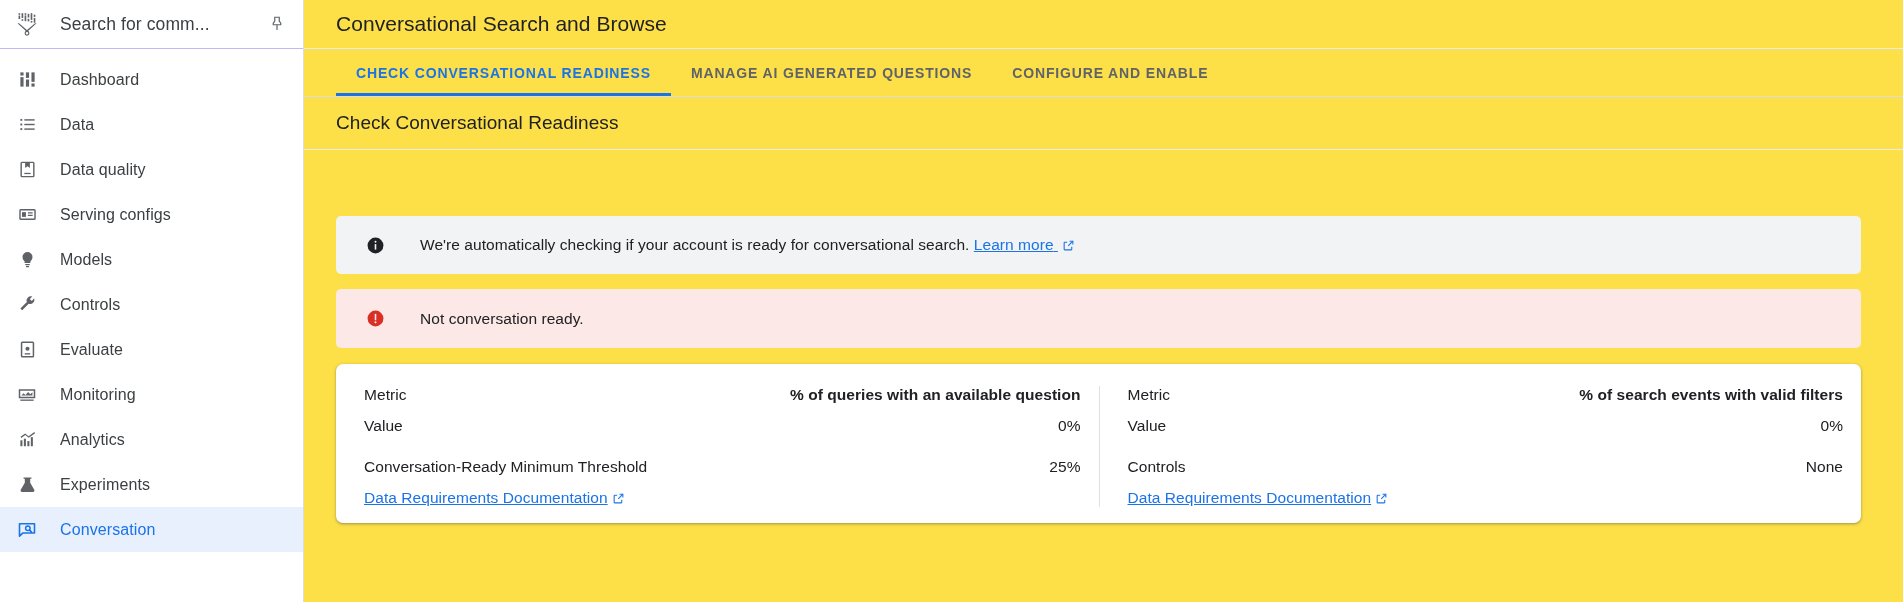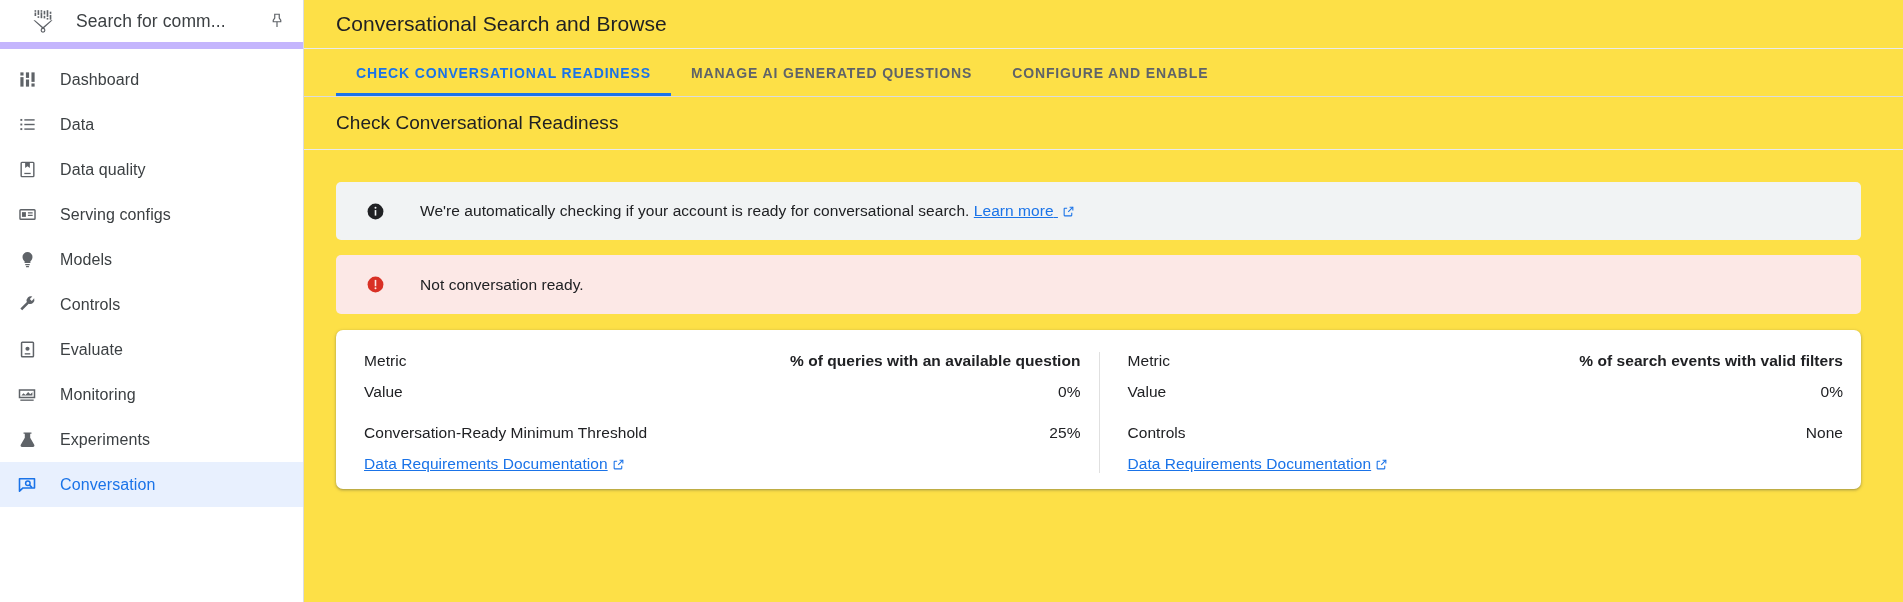--- a/index.html
+++ b/index.html
@@ -26,22 +26,22 @@
     background: #ffffff;
     border-right: 1px solid #dadce0;
     display: flex;
     flex-direction: column;
   }
   .product-header {
     height: 49px;
     min-height: 49px;
     display: flex;
     align-items: center;
-    padding: 0 14px 0 28px;
-    border-bottom: 7px solid #c4b5fd;
+    padding: 0 14px 0 12px;
+    border-bottom: 1px solid #c4b5fd;
   }
   .product-icon {
     width: 30px; height: 30px;
     display: flex; align-items: center; justify-content: center;
     flex: 0 0 auto;
   }
   .product-title {
     flex: 1 1 auto;
     font-size: 17.5px;
     color: #3c4043;
@@ -156,21 +156,21 @@
   }
 
   
   .banner {
     display: flex;
     align-items: center;
     border-radius: 5px;
     padding: 0 28px;
     height: 58px;
   }
-  .banner.info { background: #f1f3f4; }
+  .banner.info { background: #f1f3f4; margin-top: 34px; }
   .banner.error { background: #fce8e6; margin-top: 15px; height: 59px; }
   .banner-icon {
     width: 22px; min-width: 22px;
     display: flex; align-items: center; justify-content: center;
   }
   .banner-text {
     margin-left: 34px;
     font-size: 15.5px;
     color: #202124;
     letter-spacing: 0.05px;
@@ -352,20 +352,32 @@
         <span class="nav-icon">
           <svg width="20" height="20" viewBox="0 0 24 24" fill="currentColor">
             <path d="M3 6h18v9H3z" fill="none" stroke="currentColor" stroke-width="1.8"></path>
             <path d="M5.2 12.6l2.6-2.8 2.4 2.2 3.2-3.6 2.5 2.6 2.6-2.4v4H5.2z"></path>
             <rect x="4" y="17.4" width="16" height="1.6"></rect>
           </svg>
         </span>
         <span class="nav-label">Monitoring</span>
       </div>
 
+      <div class="nav-item">
+        <span class="nav-icon">
+          <svg width="19" height="19" viewBox="0 0 24 24" fill="currentColor">
+            <path d="M3.2 8.6L9 4.4l4.4 3.4L20.6 2.6l1 1.4-8 5.8-4.4-3.4-5 3.6z"></path>
+            <rect x="3" y="13" width="2.6" height="7.5"></rect>
+              <rect x="7.4" y="11" width="2.6" height="9.5"></rect>
+            <rect x="11.8" y="14" width="2.6" height="6.5"></rect>
+              <rect x="16.2" y="9" width="2.6" height="11.5"></rect>
+          </svg>
+        </span>
+        <span class="nav-label">Analytics</span>
+      </div>
 
       <div class="nav-item">
         <span class="nav-icon">
           <svg width="19" height="19" viewBox="0 0 24 24" fill="currentColor">
             <path d="M7 3h10v1.8h-1.6v5.1l5.1 8.8c.7 1.2-.1 2.8-1.6 2.8H5.1c-1.5 0-2.3-1.6-1.6-2.8l5.1-8.8V4.8H7V3z"></path>
           </svg>
         </span>
         <span class="nav-label">Experiments</span>
       </div>
 

